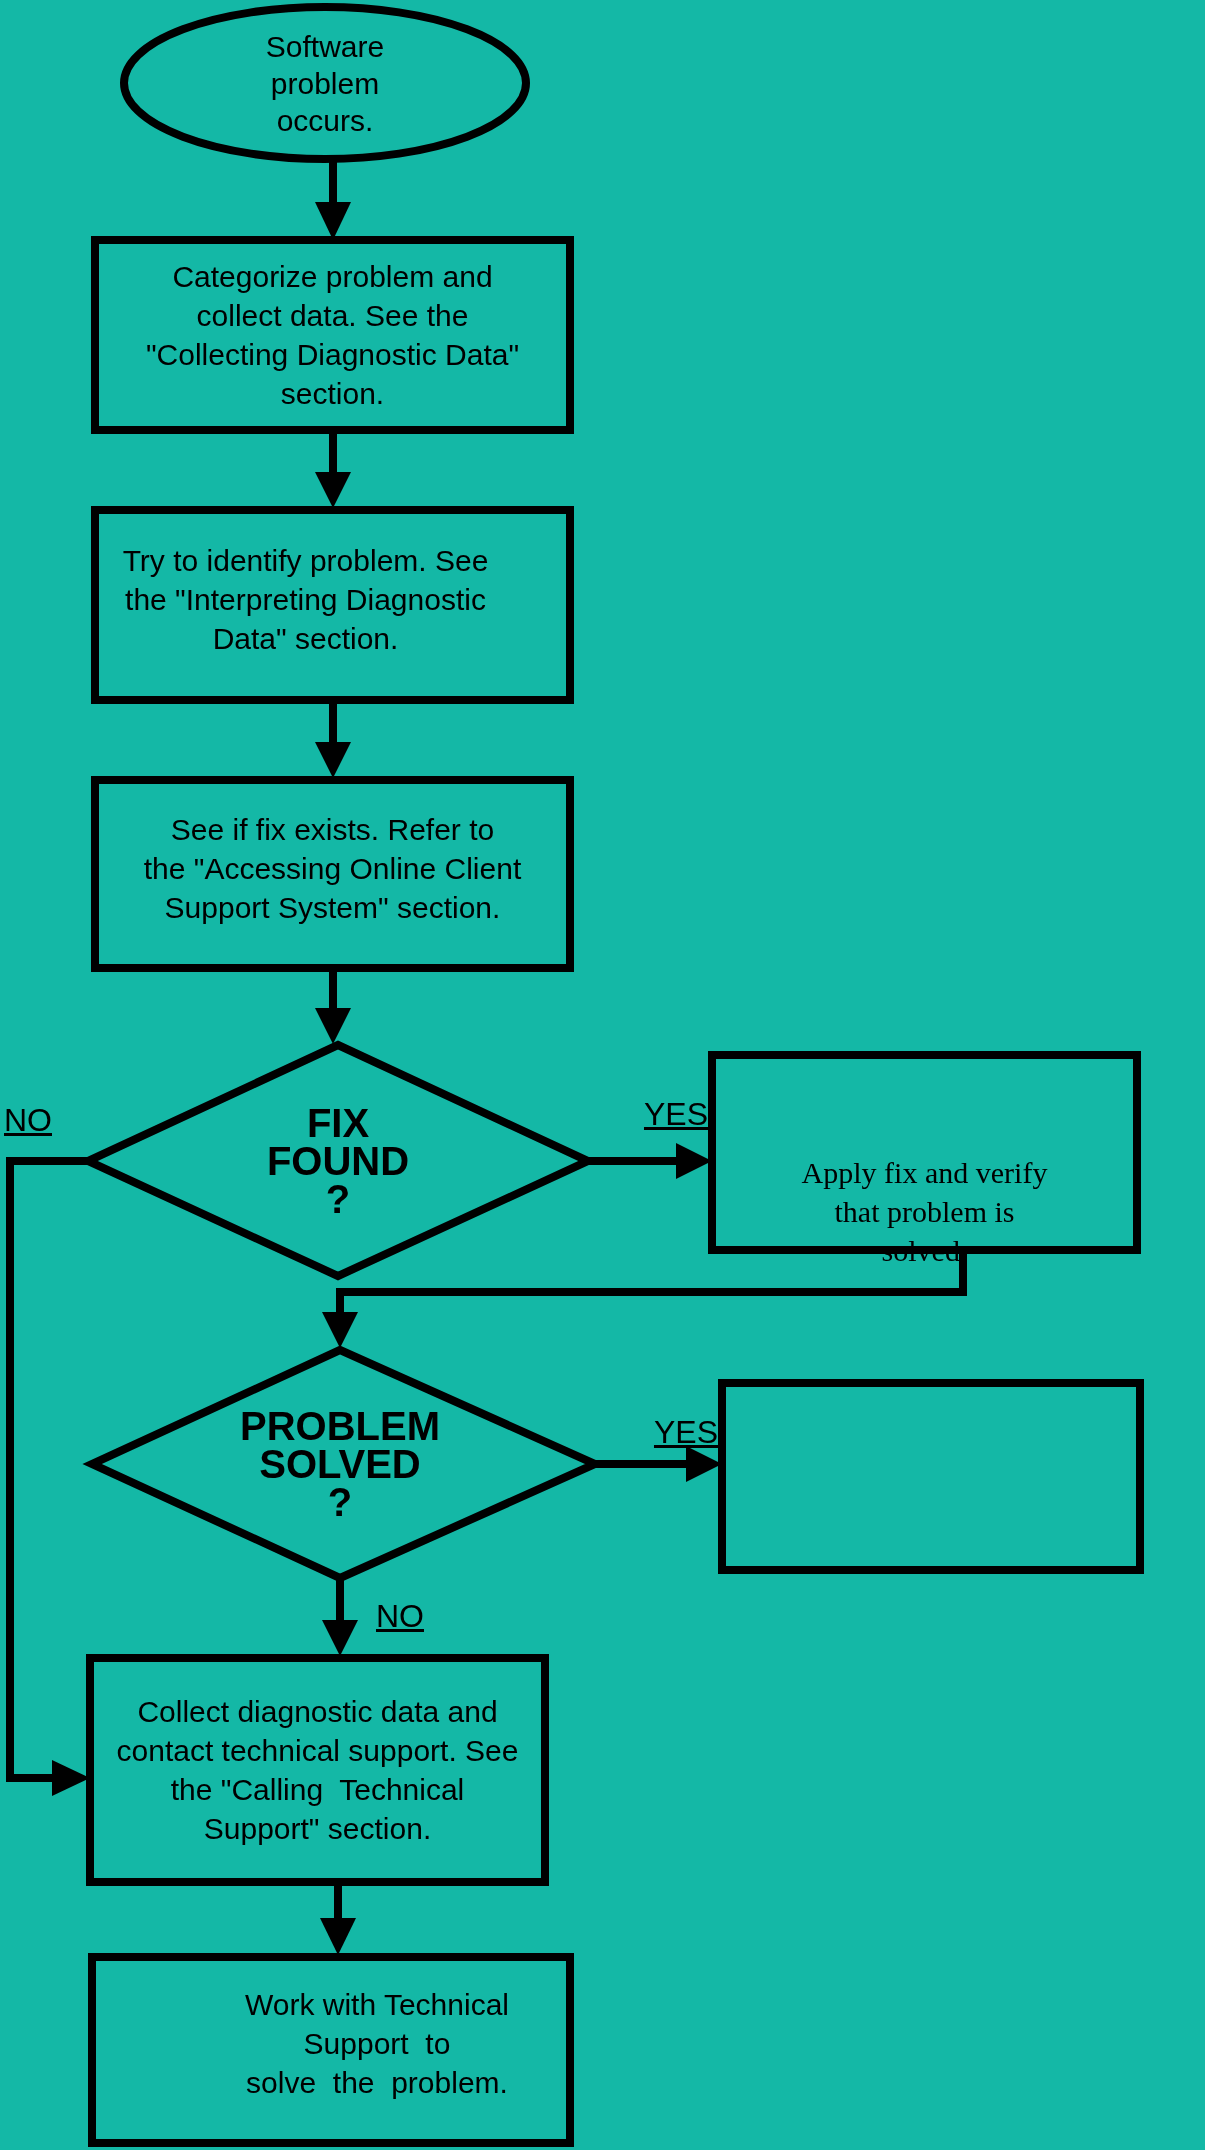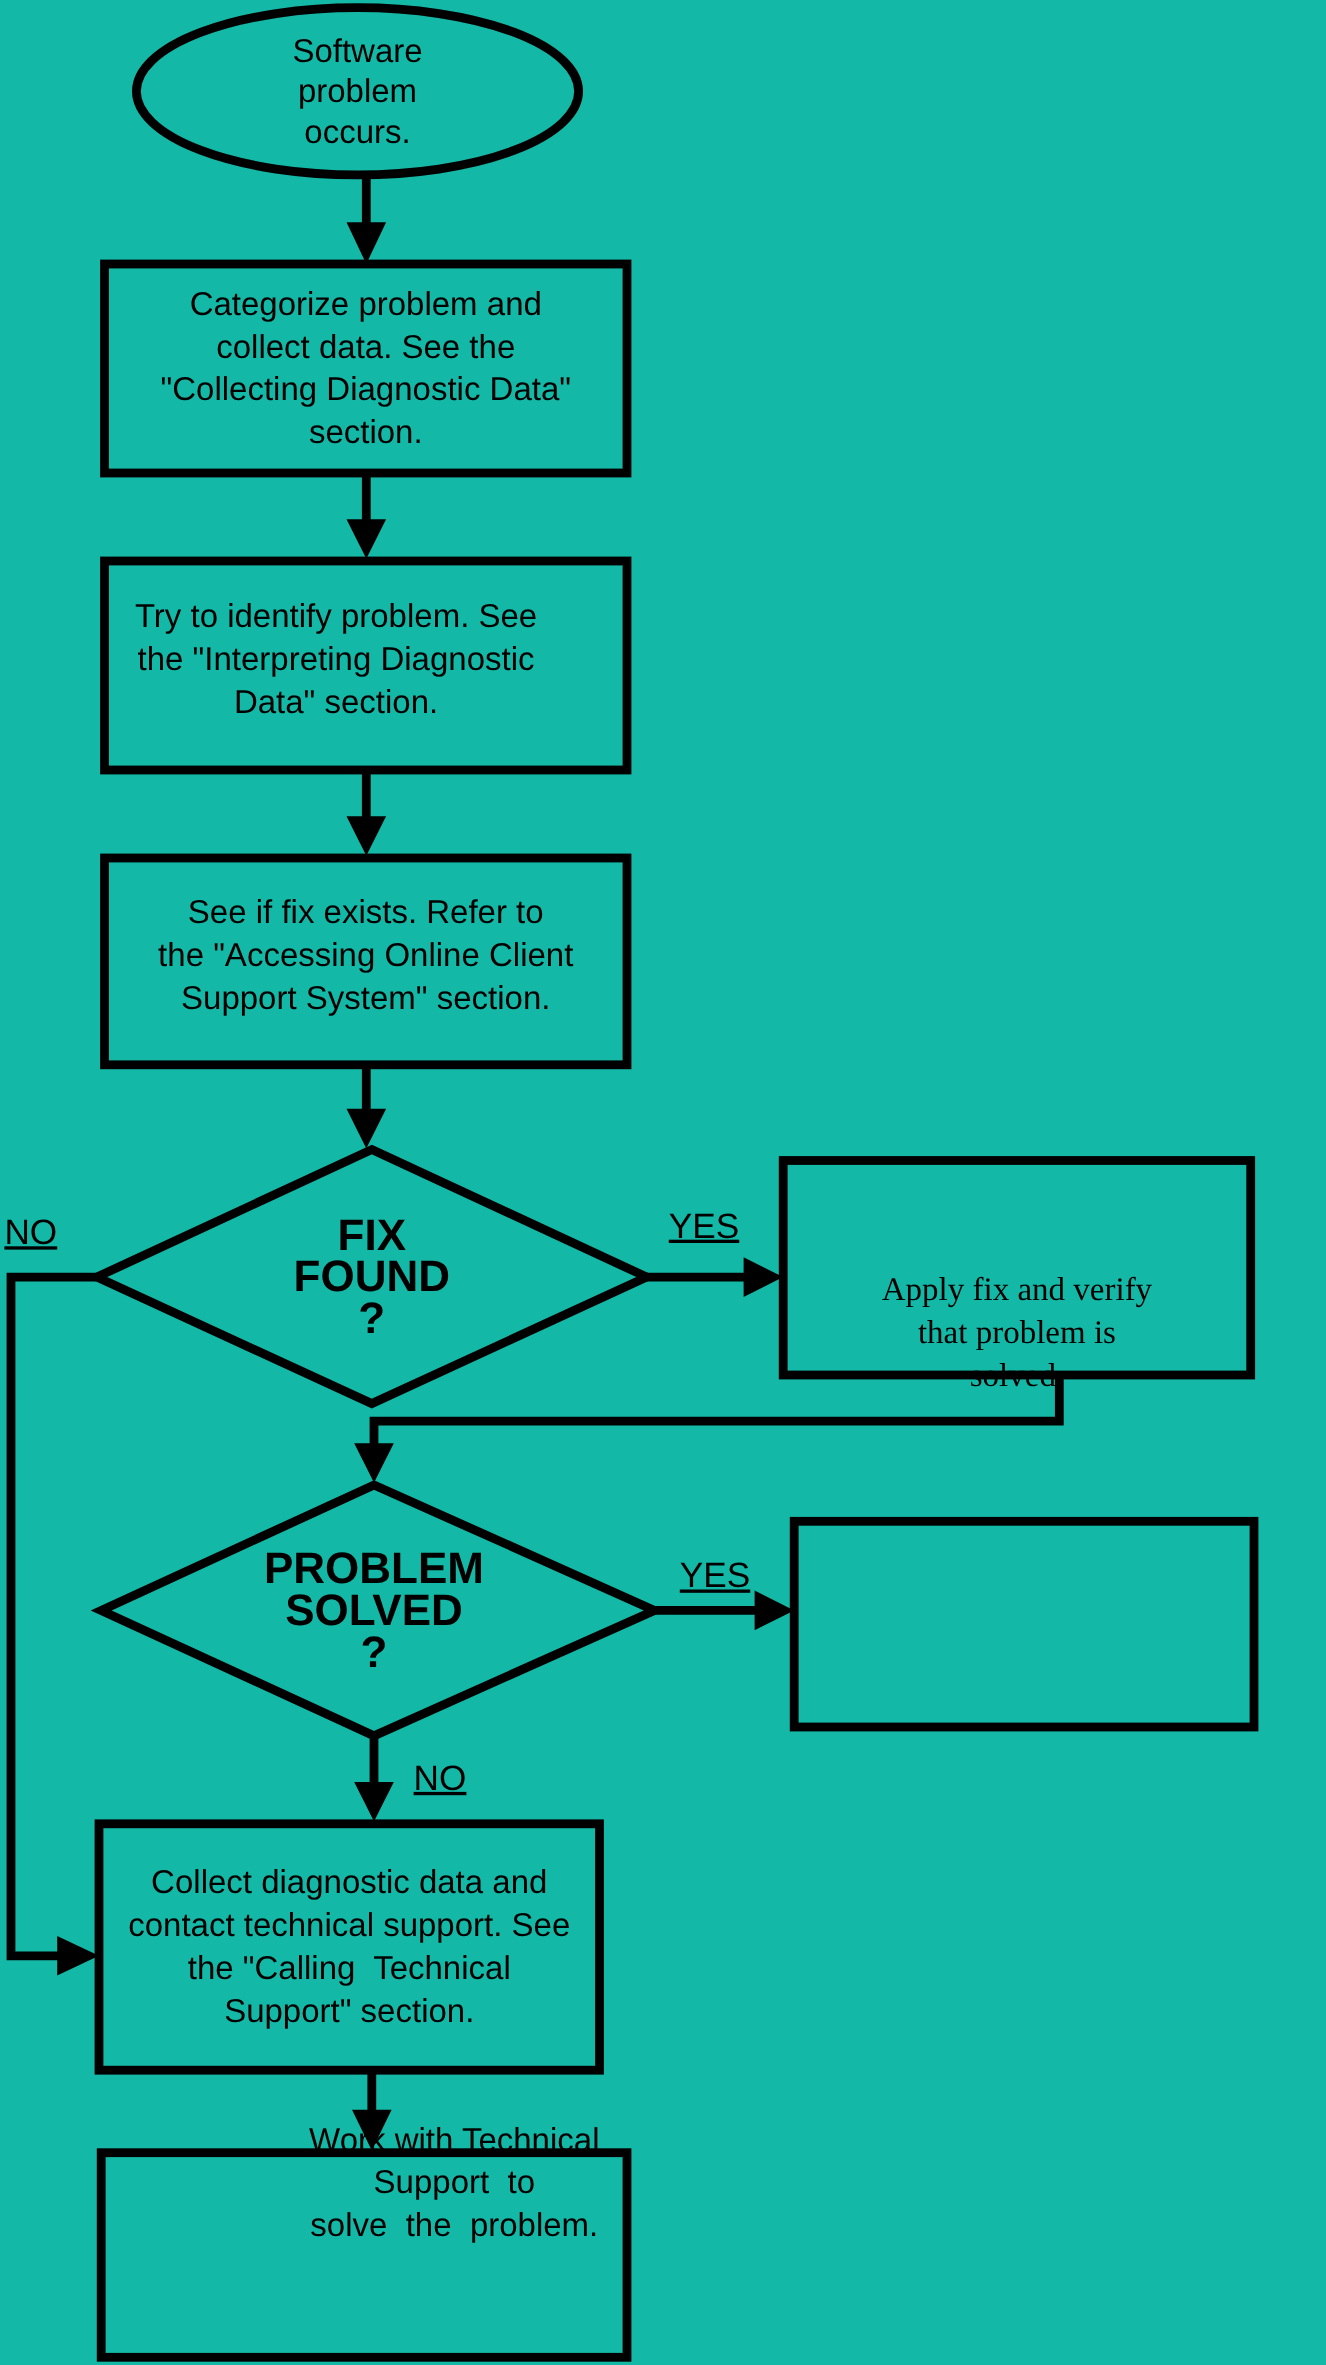--- a/index.html
+++ b/index.html
@@ -38,21 +38,21 @@
   }
   .edge-label {
     position: absolute;
     font-size: 32px;
     line-height: 36px;
     white-space: nowrap;
     color: #000000;
     text-decoration: underline;
   }
   .edge-label.left-align { text-align: left; }
-  .edge-label.center-align { text-align: center; }
+  .edge-label.center-align { text-align: center; margin-left: 36px; }
 </style>
 </head>
 <body>
 
 <div class="canvas">
 
   <svg class="shapes" width="1205" height="2150" viewBox="0 0 1205 2150">
     <g fill="none" stroke="#000000" stroke-width="8">
 
       <ellipse cx="325" cy="83" rx="201" ry="76"></ellipse>
@@ -122,21 +122,21 @@
   <div class="node-text diamond-text" style="left:190px; top:1388px; width:300px; height:152px;">PROBLEM
 SOLVED
 ?</div>
 
 
   <div class="node-text" style="left:95px; top:1662px; width:445px; height:216px;">Collect diagnostic data and
 contact technical support. See
 the "Calling  Technical
 Support" section.</div>
 
-  <div class="node-text" style="left:97px; top:1895px; width:560px; height:178px;margin-left:36px;">Work with Technical
+  <div class="node-text" style="left:97px; top:1954px; width:560px; height:178px;">Work with Technical
 Support  to
 solve  the  problem.</div>
 
   <div class="edge-label left-align" style="left:4px; top:1102px;">NO</div>
 
   <div class="edge-label center-align" style="left:600px; top:1096px; width:80px;">YES</div>
 
   <div class="edge-label center-align" style="left:610px; top:1414px; width:80px;">YES</div>
 
   <div class="edge-label left-align" style="left:376px; top:1598px;">NO</div>

